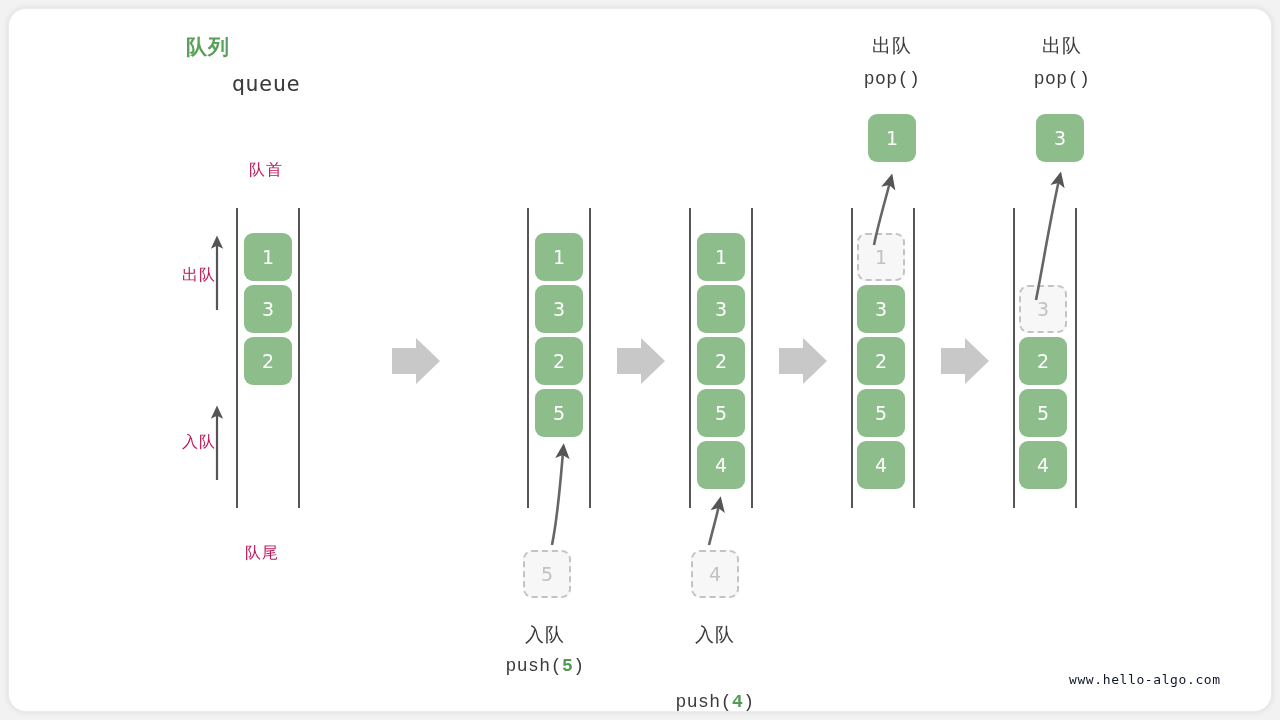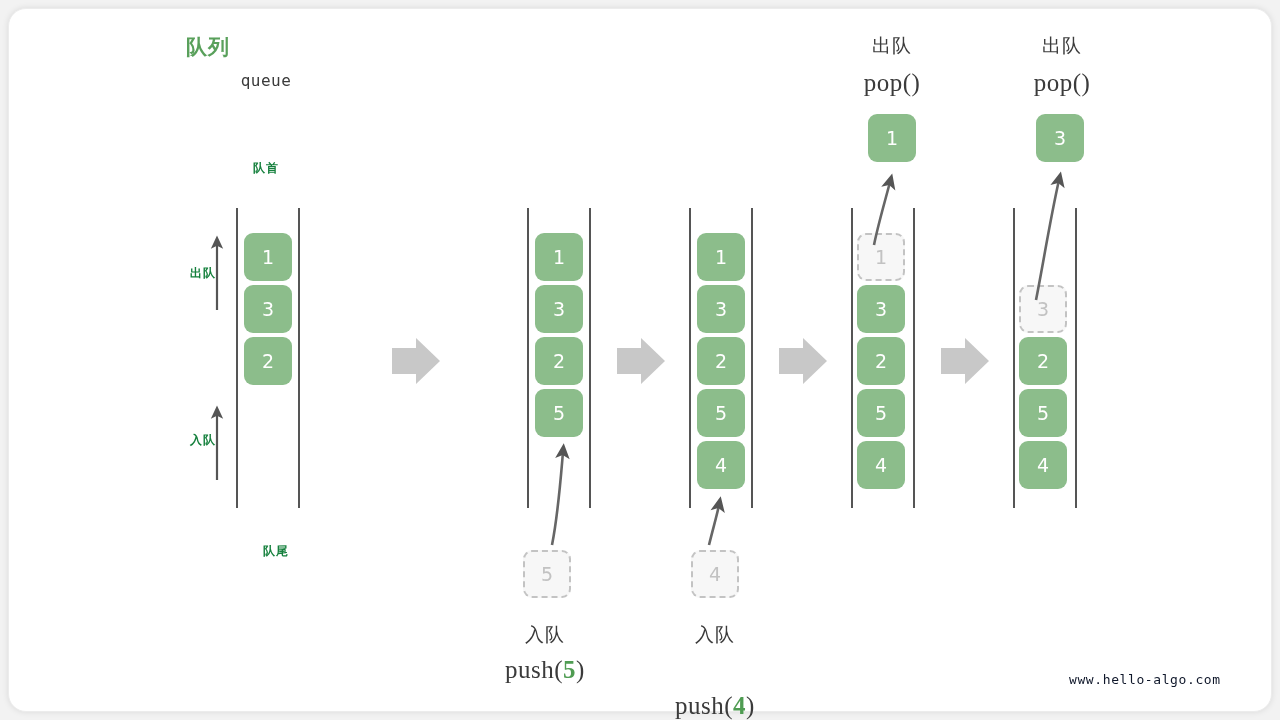--- a/index.html
+++ b/index.html
@@ -33,43 +33,43 @@
   .title-cn {
     font-family: "DejaVu Sans", sans-serif;
     font-weight: bold;
     font-size: 21px;
     color: #59a05b;
     text-align: left;
     letter-spacing: 1px;
   }
   .title-mono {
     font-family: "DejaVu Sans Mono", monospace;
+    font-size: 22px;
+    color: #3b3b3b;
+    text-align: center;
+    letter-spacing: 0.5px;
+  }
+  .label-bold {
+    font-family: "DejaVu Sans", sans-serif;
+    font-weight: normal;
     font-size: 16px;
-    color: #3b3b3b;
-    text-align: center;
-    letter-spacing: 0.5px;
-  }
-  .label-bold {
-    font-family: "DejaVu Sans", sans-serif;
-    font-weight: bold;
-    font-size: 12px;
-    color: #15803d;
+    color: #be185d;
     text-align: center;
     letter-spacing: 1px;
   }
   .op-cn {
     font-family: "DejaVu Sans", sans-serif;
     font-size: 19px;
     color: #3b3b3b;
     text-align: center;
     letter-spacing: 1px;
   }
   .op-mono {
-    font-family: Liberation Serif, serif;
-    font-size: 25px;
+    font-family: Liberation Mono, monospace;
+    font-size: 18px;
     color: #3b3b3b;
     text-align: center;
     letter-spacing: 0.5px;
   }
   .op-mono .num { color: #4f9c52; font-weight: bold; }
   .watermark {
     font-family: "DejaVu Sans Mono", monospace;
     font-size: 13px;
     color: #0f172a;
     letter-spacing: 0.6px;
@@ -114,21 +114,21 @@
 </style>
 </head>
 <body>
 
 <div id="root">
   <div class="card"></div>
 
   <div class="abs title-cn" style="left:186px; top:33px; width:160px;">队列</div>
   <div class="abs title-mono" style="left:186px; top:71px; width:160px;">queue</div>
   <div class="abs label-bold" style="left:186px; top:160px; width:160px;">队首</div>
-  <div class="abs label-bold" style="left:196px; top:543px; width:160px;">队尾</div>
+  <div class="abs label-bold" style="left:182px; top:543px; width:160px;">队尾</div>
 
   <div class="abs label-bold" style="left:140px; top:265px; width:76px; text-align:right;">出队</div>
   <div class="abs label-bold" style="left:140px; top:432px; width:76px; text-align:right;">入队</div>
 
   <div>
     <div class="rail" style="left:236px; top:208px; height:300px;"></div>
     <div class="rail" style="left:298px; top:208px; height:300px;"></div>
     <div class="cell abs" style="left:244px; top:233px;">1</div>
     <div class="cell abs" style="left:244px; top:285px;">3</div>
     <div class="cell abs" style="left:244px; top:337px;">2</div>

